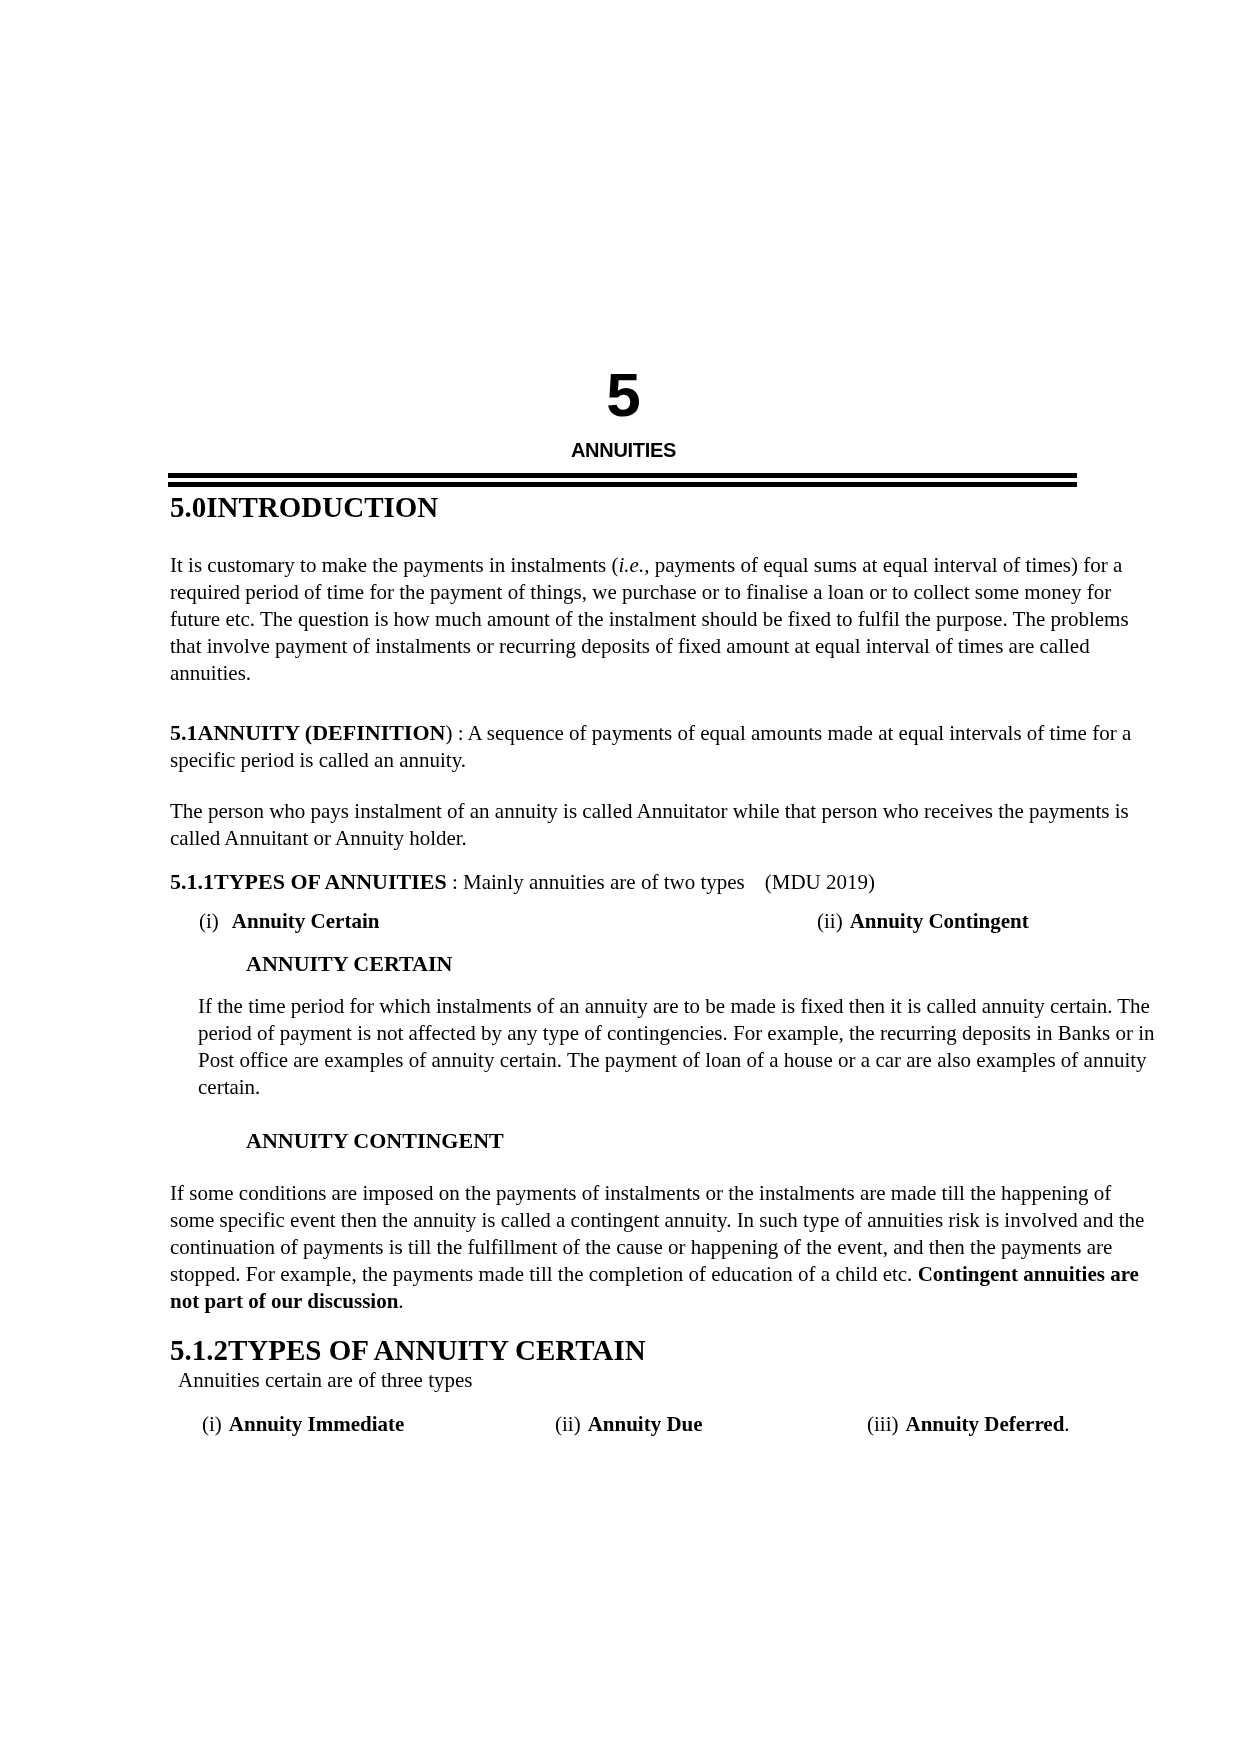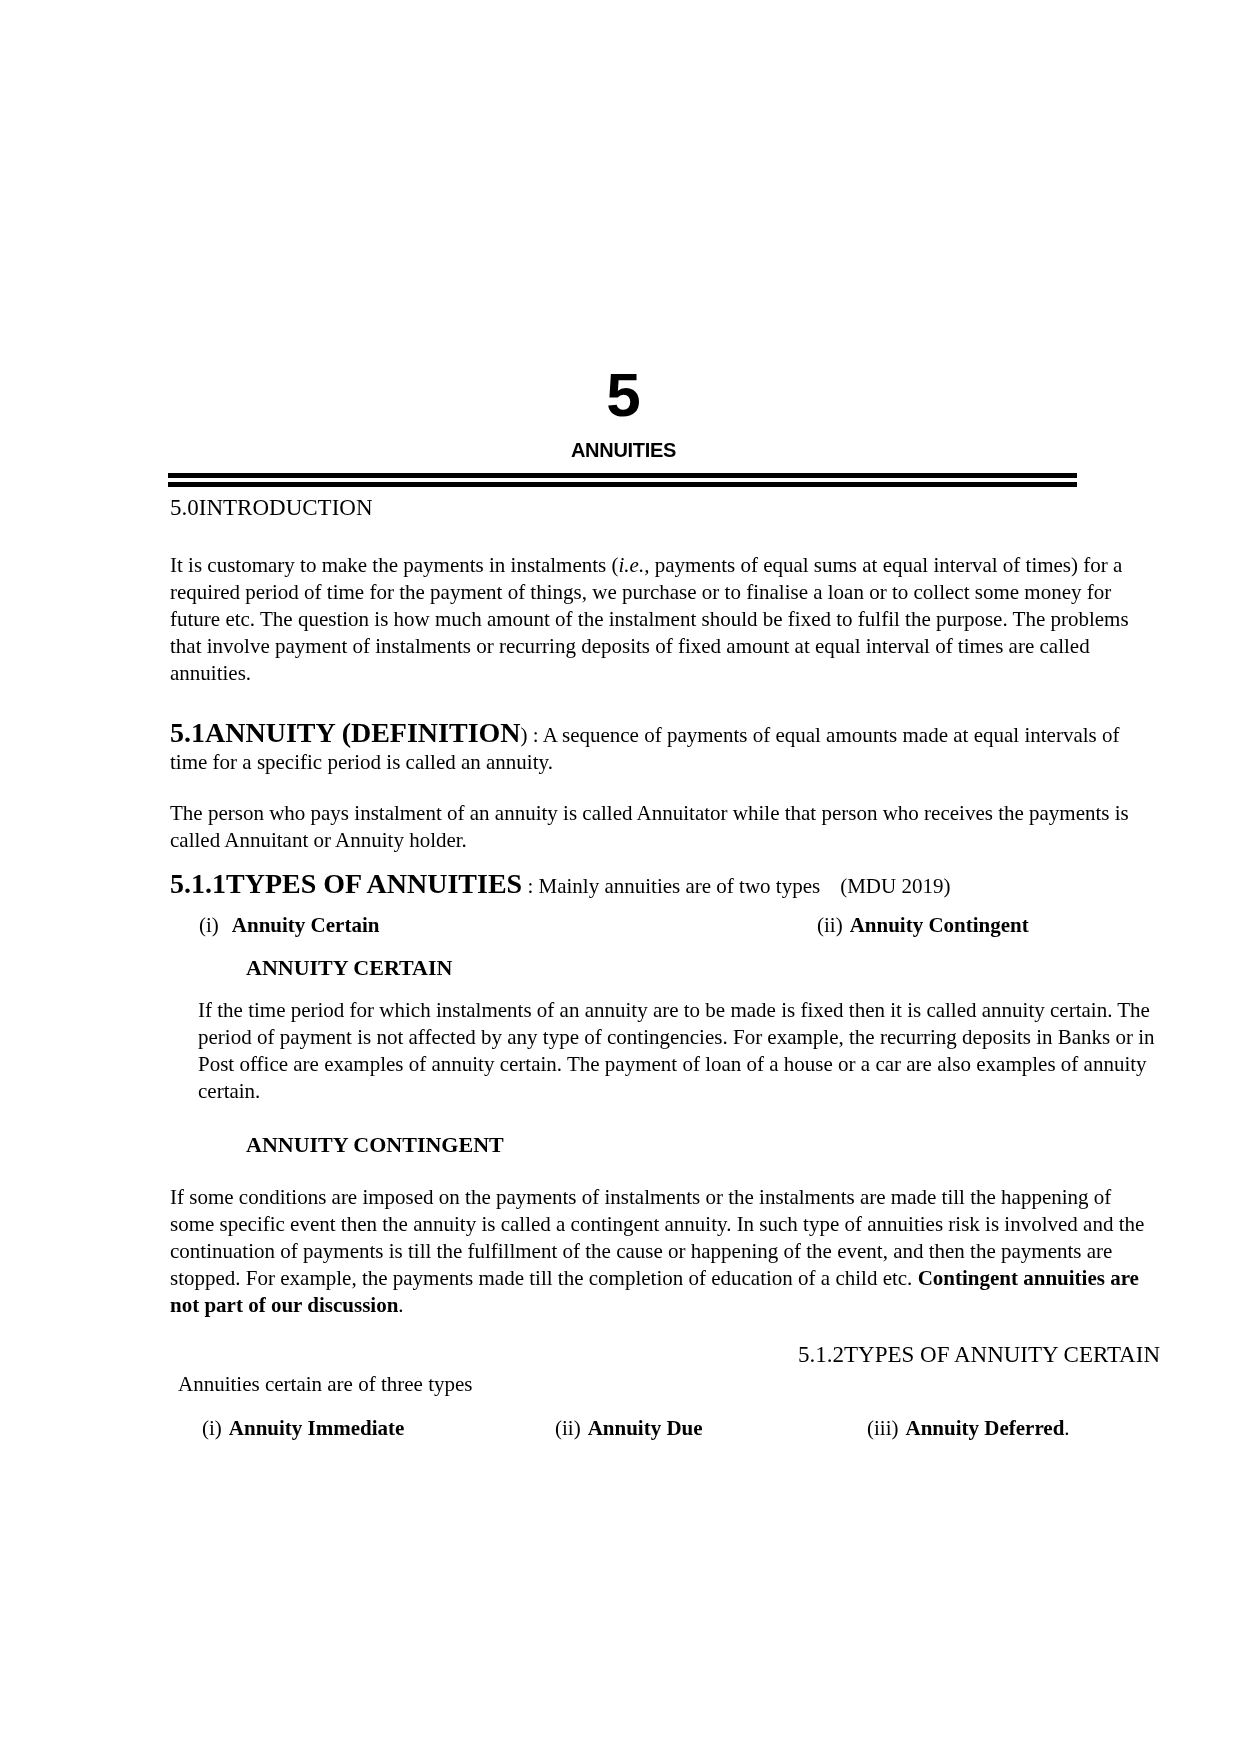--- a/index.html
+++ b/index.html
@@ -33,37 +33,37 @@
   .double-rule {
     margin:6px 0 0 168px;
     width:909px;
     height:4px;
     border-top:5px solid #000;
     border-bottom:5px solid #000;
   }
   .content { margin:0 87px 0 170px; }
   .h-main {
     margin:7px 0 0 0;
-    font-weight:normal;
-    font-size:23px; line-height:27px;
+    font-weight:bold;
+    font-size:29px; line-height:27px;
   }
   p { margin:0; }
   .m-p1   { margin-top:31px; }
   .m-def  { margin-top:32px; }
   .m-who  { margin-top:24px; }
   .m-types{ margin-top:16px; }
   .m-row1 { margin-top:12px; }
   .m-sub1 { margin-top:15px; }
   .m-pc   { margin-top:16px;margin-left:28px; }
   .m-sub2 { margin-top:26px; }
   .m-pk   { margin-top:26px; }
-  .m-h512 { margin-top:22px;text-align:right; }
+  .m-h512 { margin-top:22px; }
   .m-three{ margin-top:3px; }
   .m-row2 { margin-top:17px; }
-  .lead-bold { font-weight:bold; font-size:28px; }
+  .lead-bold { font-weight:bold; font-size:22px; }
   .bold { font-weight:bold; }
   .ital { font-style:italic; }
   .subhead {
     margin-left:76px;
     font-weight:bold;
     font-size:22px; line-height:27px;
   }
   .exam-ref { margin-left:20px;font-family:Liberation Serif, serif; }
   .item-row { position:relative; height:27px; }
   .item { position:absolute; top:0; white-space:nowrap; }

